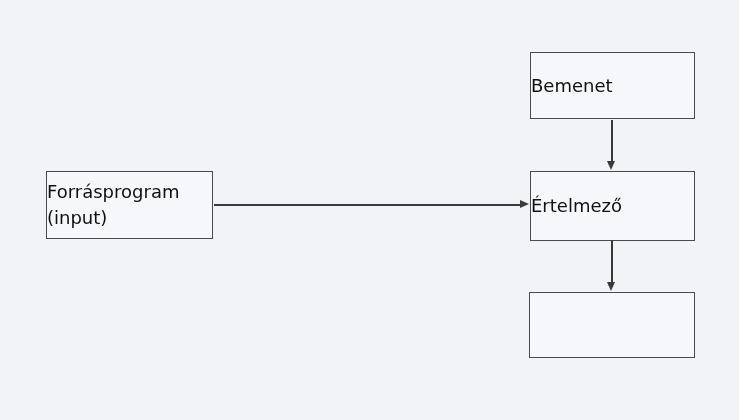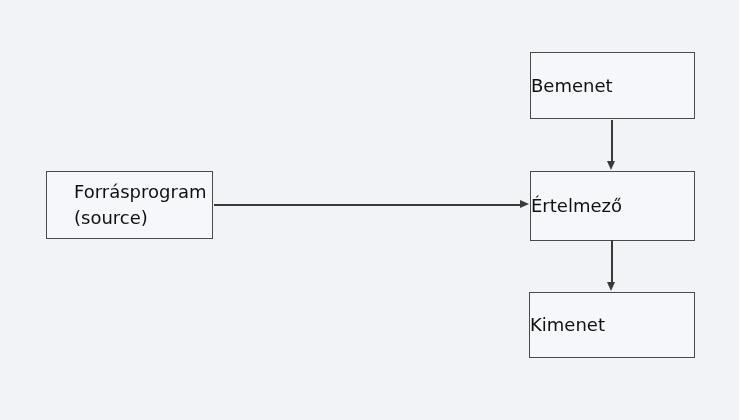--- a/index.html
+++ b/index.html
@@ -28,21 +28,21 @@
     align-items: flex-start;
     justify-content: center;
     text-align: center;
     color: var(--text, #111111);
     font-size: 18px;
     line-height: 26px;
   }
   .node-input       { left: 530px; top: 52px;  width: 165px; height: 67px; }
   .node-interpreter { left: 530px; top: 171px; width: 165px; height: 70px; }
   .node-output      { left: 529px; top: 292px; width: 166px; height: 66px; }
-  .node-source      { left: 46px;  top: 171px; width: 167px; height: 68px; padding-left: 27px; }
+  .node-source      { left: 46px;  top: 171px; width: 167px; height: 68px; }
 
   .edge-line-h {
     position: absolute;
     height: 2px;
     background: var(--arrow, #3a3a3a);
   }
   .edge-line-v {
     position: absolute;
     width: 2px;
     background: var(--arrow, #3a3a3a);
@@ -79,26 +79,25 @@
 
     <div class="node node-input">
       <span>Bemenet</span>
     </div>
 
     <div class="node node-interpreter">
       <span>Értelmező</span>
     </div>
 
     <div class="node node-output">
-      <span>Kimenet</span>
     </div>
 
     <div class="node node-source">
       <span>Forrásprogram</span>
-      <span>(source)</span>
+      <span>(input)</span>
     </div>
 
     <div class="edge-line-h line-src-interp"></div>
     <div class="arrowhead-right head-src-interp"></div>
 
     <div class="edge-line-v line-in-interp"></div>
     <div class="arrowhead-down head-in-interp"></div>
 
     <div class="edge-line-v line-interp-out"></div>
     <div class="arrowhead-down head-interp-out"></div>

